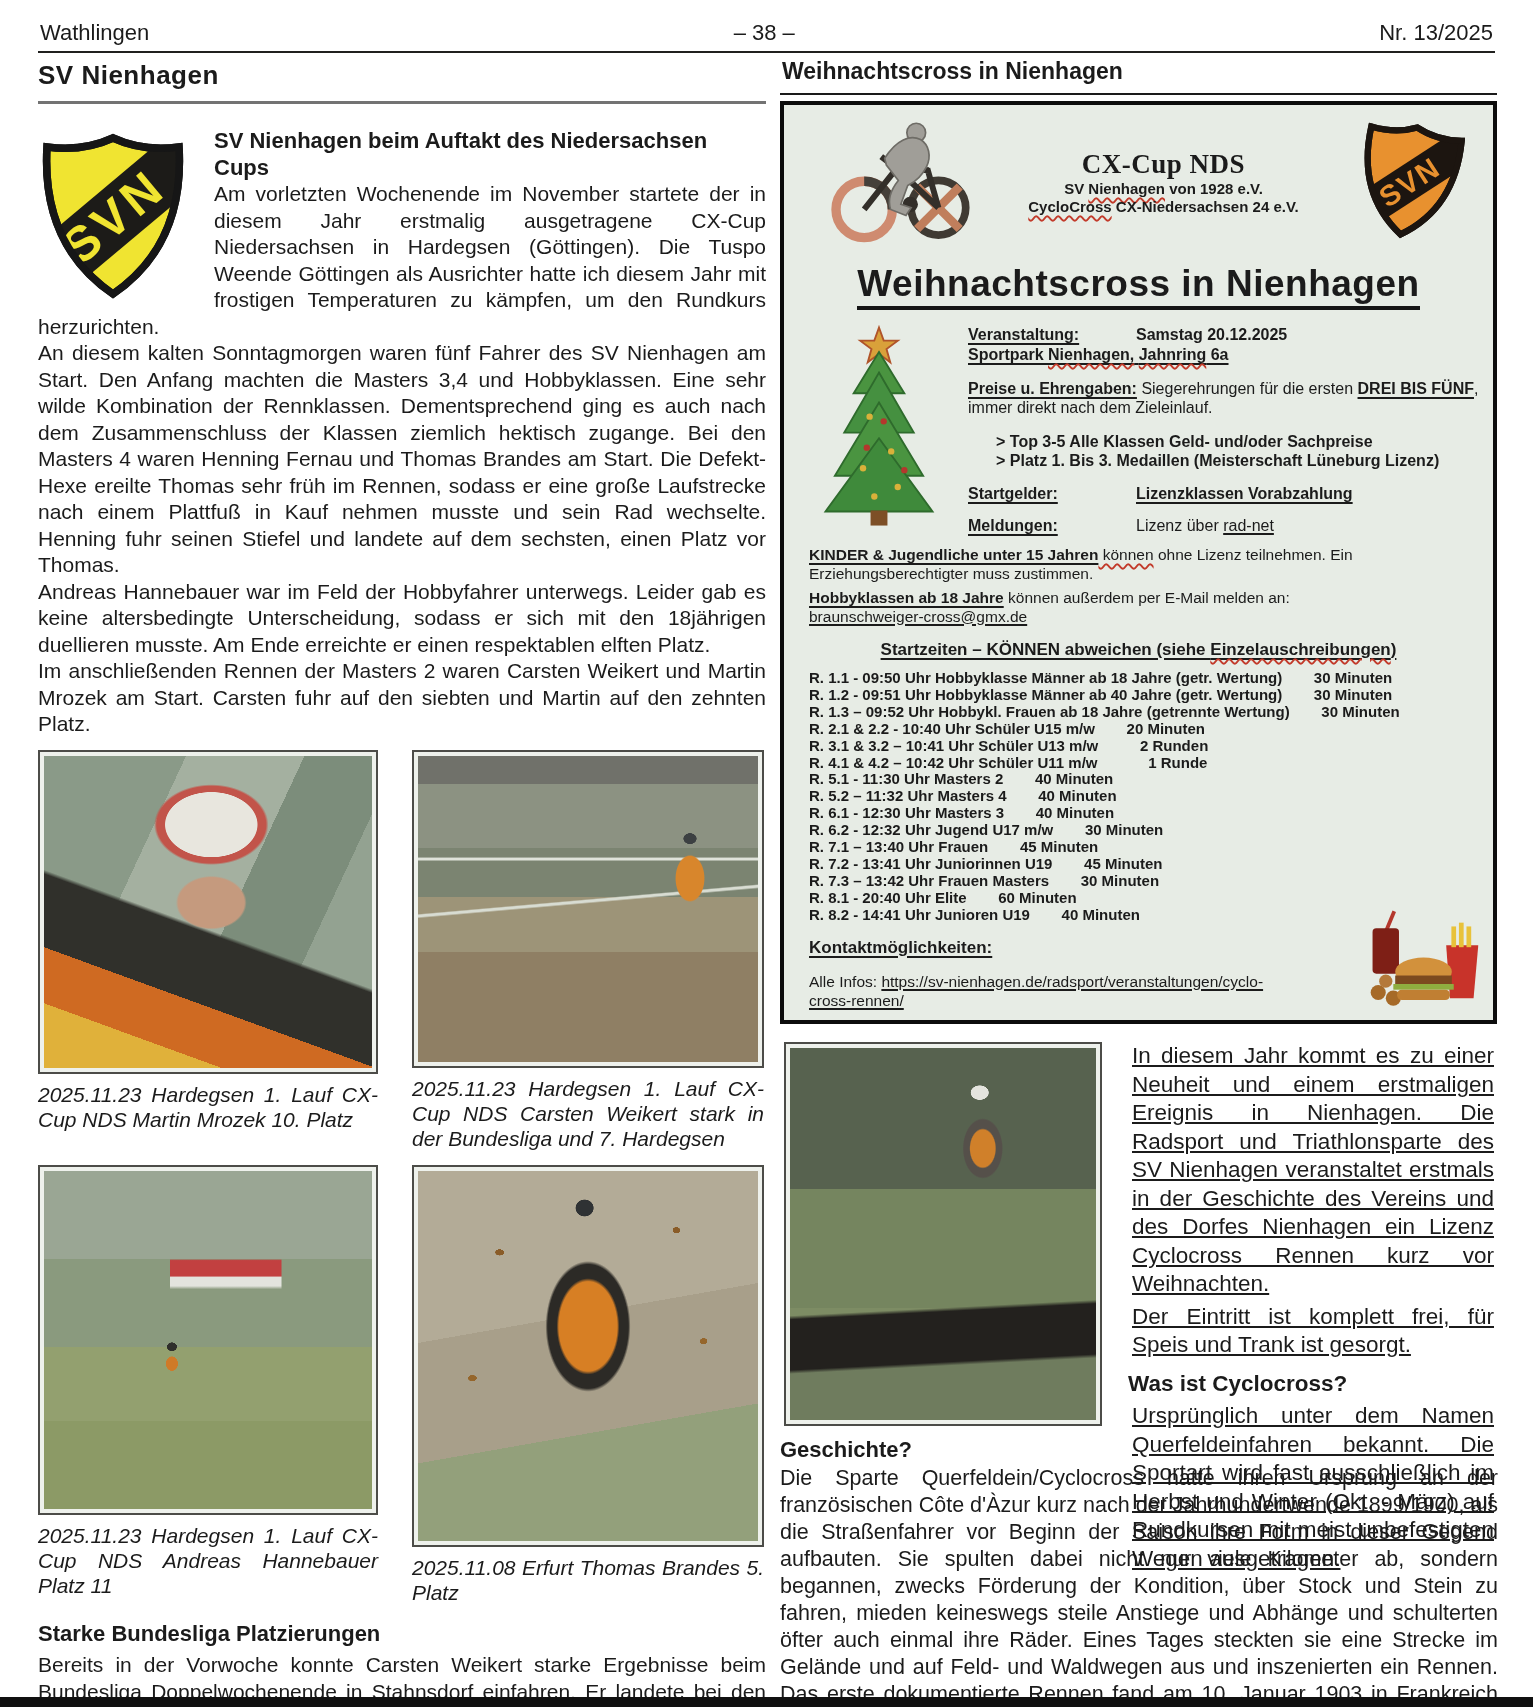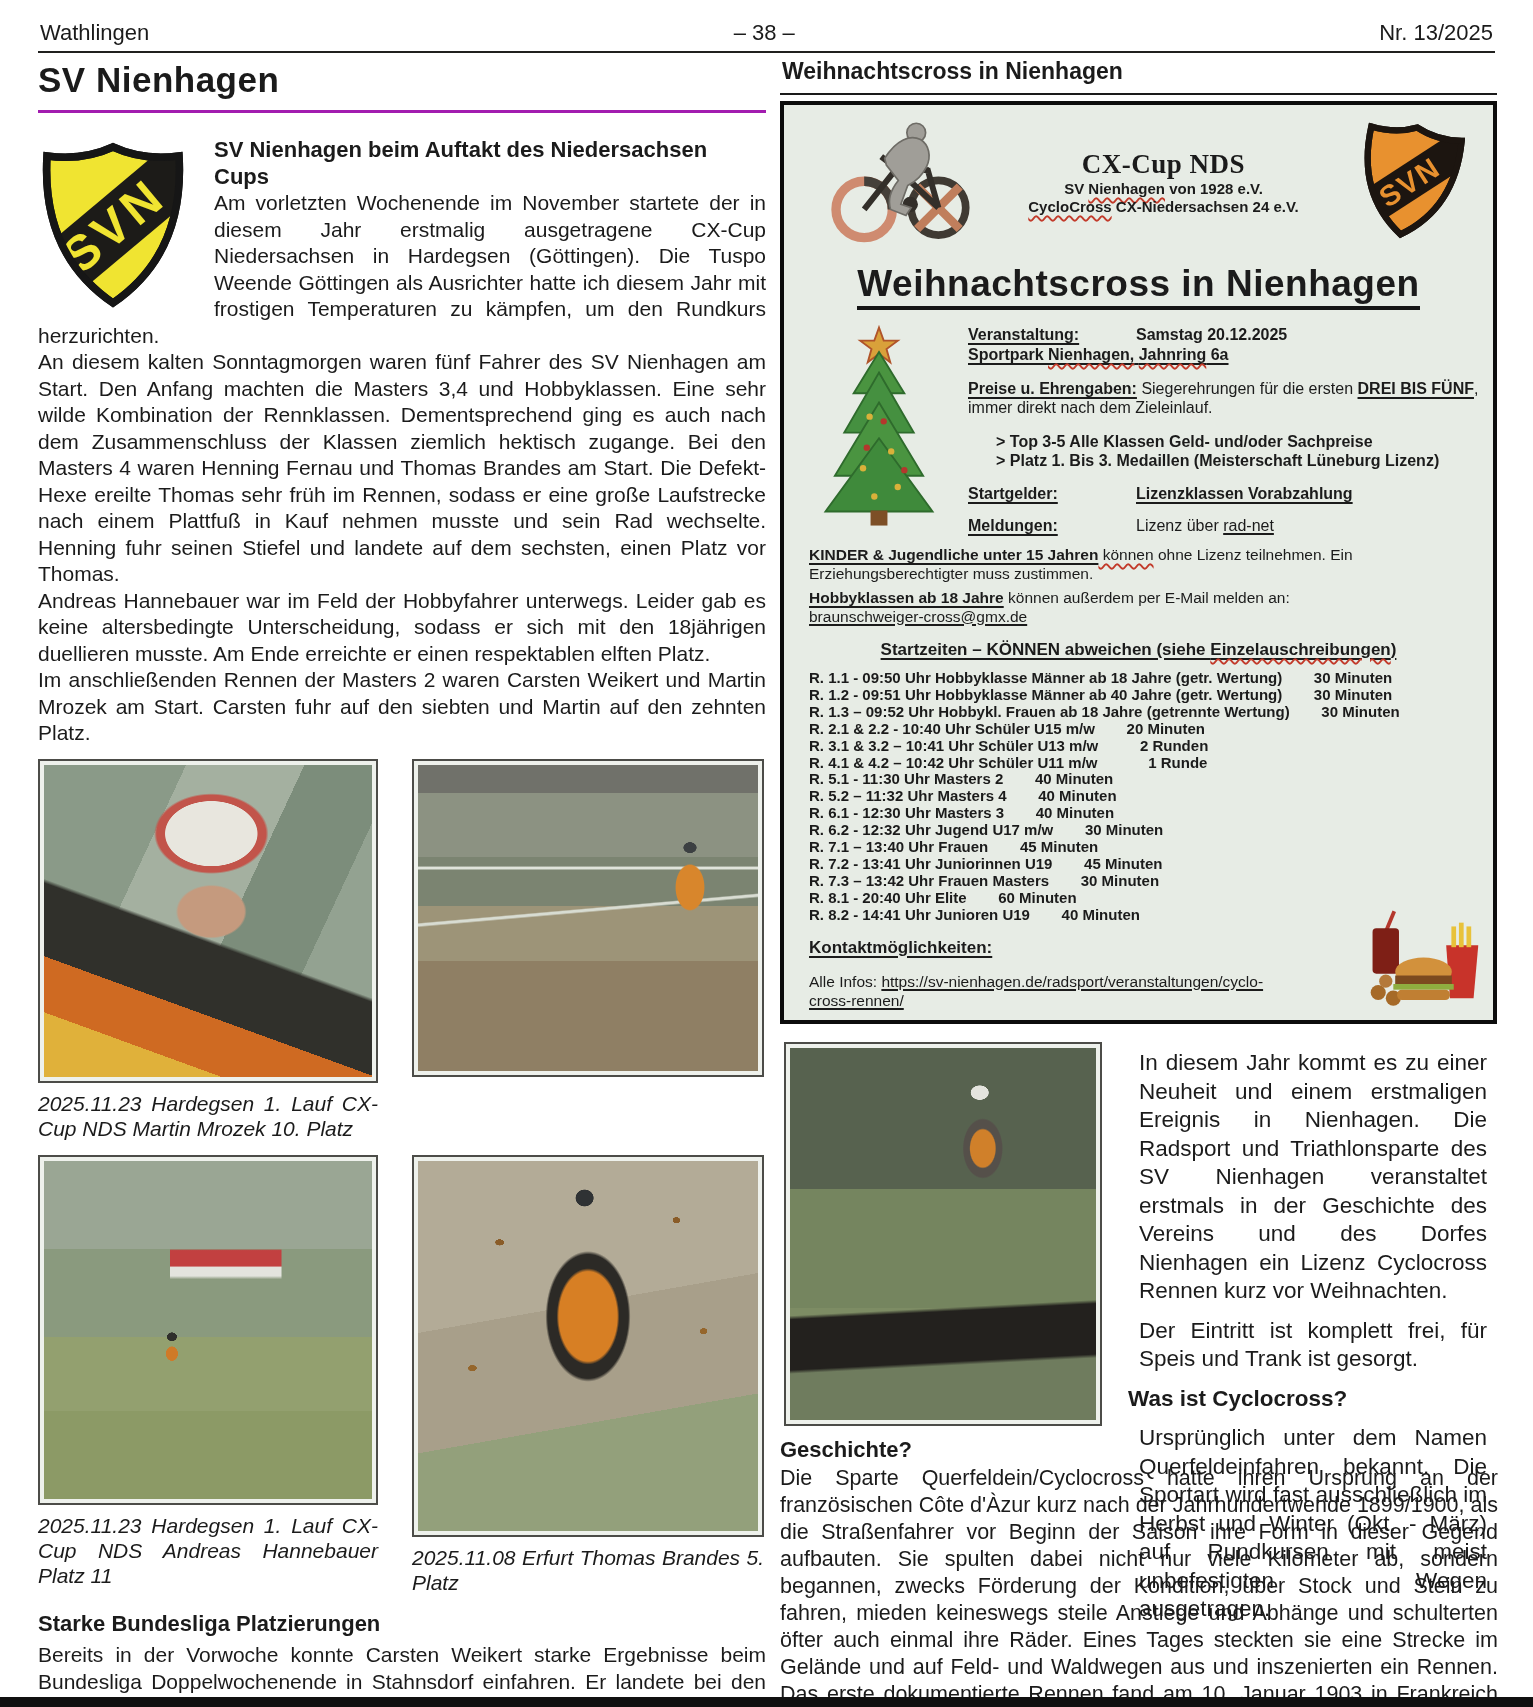--- a/index.html
+++ b/index.html
@@ -7,22 +7,22 @@
   .page{position:relative;width:1533px;height:1707px;margin:0 auto;
         background:#ffffff;overflow:hidden;color:#1b1b1b;
         font-family:"Liberation Sans","DejaVu Sans",sans-serif;}
   
   .hdr{position:absolute;top:20px;left:40px;right:40px;display:flex;
        justify-content:space-between;font-size:22px;}
   .hdr-rule{position:absolute;top:51px;left:38px;right:38px;height:2px;background:#20201e;}
   .bottom-bar{position:absolute;left:0;right:0;bottom:0;height:10px;background:#101010;}
   
   .left-col{position:absolute;top:60px;left:38px;width:728px;}
-  .lc-title{font-size:35px;font-weight:bold;margin:0;padding:0 0 10px 0;
-            border-bottom:3px solid #a21caf;letter-spacing:.5px;}
+  .lc-title{font-size:26px;font-weight:bold;margin:0;padding:0 0 10px 0;
+            border-bottom:3px solid #737373;letter-spacing:.5px;}
   .lc-article{margin-top:24px;font-size:21px;line-height:26.5px;text-align:justify;}
   .svn-logo{float:left;width:150px;height:168px;margin:4px 26px 12px 0;}
   .lc-sub{font-weight:bold;font-size:22px;margin:0 0 2px 0;text-align:left;}
   .lc-article p{margin:0;}
   .photo-grid{margin-top:12px;display:grid;grid-template-columns:340px 352px;column-gap:34px;row-gap:14px;}
   .ph-frame{border:2px solid #4c4c48;background:#eef1ec;padding:4px;}
   .ph{width:100%;}
   .ph-a{height:312px;background:
       radial-gradient(58px 44px at 51% 47%,#c59a7e 0 57%,rgba(0,0,0,0) 61%),
       radial-gradient(88px 62px at 51% 22%,#e8e6de 0 52%,#c2544a 53% 62%,rgba(0,0,0,0) 65%),
@@ -91,21 +91,21 @@
   .food-ico{position:absolute;right:10px;bottom:10px;width:118px;height:102px;}
   
   .rc-photo{position:absolute;top:1042px;left:784px;width:318px;}
   .ph-e{height:372px;background:
       radial-gradient(15px 12px at 62% 12%,#e4e4de 0 58%,rgba(0,0,0,0) 62%),
       radial-gradient(28px 42px at 63% 27%,#d0802a 0 44%,#55504a 48% 68%,rgba(0,0,0,0) 72%),
       linear-gradient(177deg,rgba(0,0,0,0) 69%,#23211e 70% 83%,#6f7c5e 84%),
       linear-gradient(180deg,#57624f 0 38%,#75855f 38% 70%,#7d8c64 70%);}
   .rc-text{position:absolute;top:1038px;left:1128px;width:370px;
            font-size:22.5px;line-height:28.5px;text-align:justify;}
-  .rc-text p{margin:11px;}
+  .rc-text p{margin:4px;text-decoration:underline;}
   .rc-text h3{font-size:22.5px;margin:10px 0 2px 0;}
   .gesch{position:absolute;top:1436px;left:780px;width:718px;
          font-size:21.5px;line-height:27px;text-align:justify;}
   .gesch h3{font-size:22px;margin:0 0 2px 0;text-align:left;}
   .gesch p{margin:0;}
 </style>
 </head>
 <body>
 
 <div class="page">
@@ -145,20 +145,21 @@
       <div>
         <div class="ph-frame">
             <div class="ph ph-a"></div>
           </div>
         <div class="caption">2025.11.23 Hardegsen 1. Lauf CX-Cup NDS Martin Mrozek 10. Platz</div>
       </div>
       <div>
         <div class="ph-frame">
             <div class="ph ph-b"></div>
           </div>
+        <div class="caption">2025.11.23 Hardegsen 1. Lauf CX-Cup NDS Carsten Weikert stark in der Bundesliga und 7. Hardegsen</div>
       </div>
       <div>
         <div class="ph-frame">
             <div class="ph ph-c"></div>
           </div>
         <div class="caption">2025.11.23 Hardegsen 1. Lauf CX-Cup NDS Andreas Hannebauer Platz 11</div>
       </div>
       <div>
         <div class="ph-frame">
             <div class="ph ph-d"></div>

